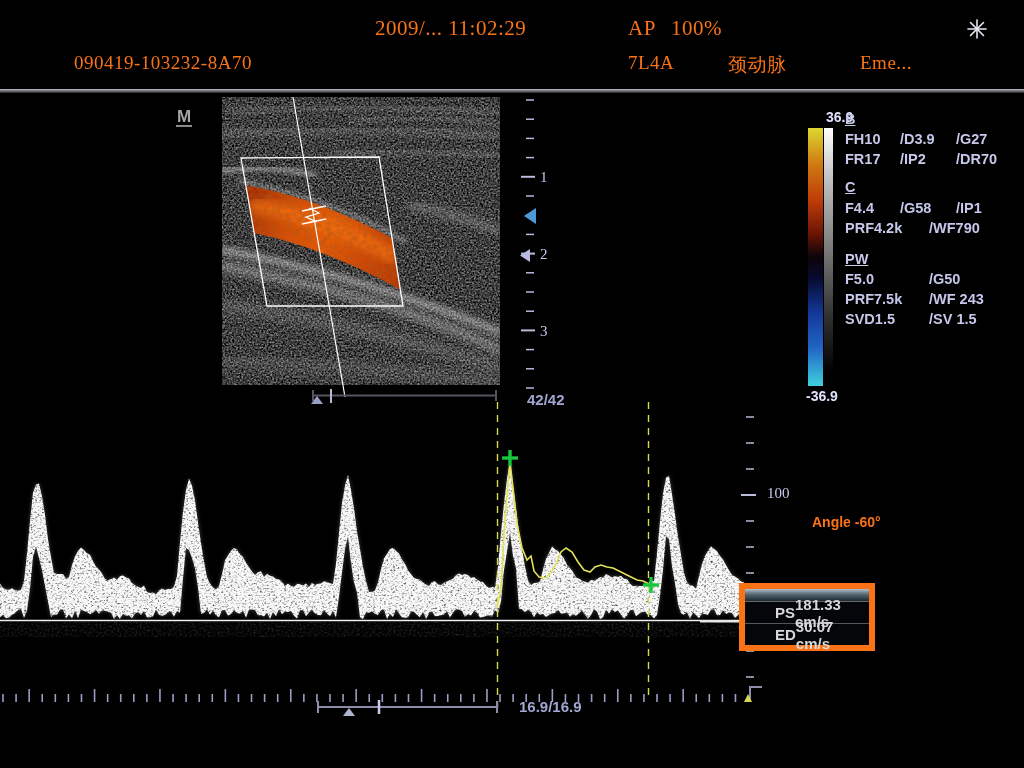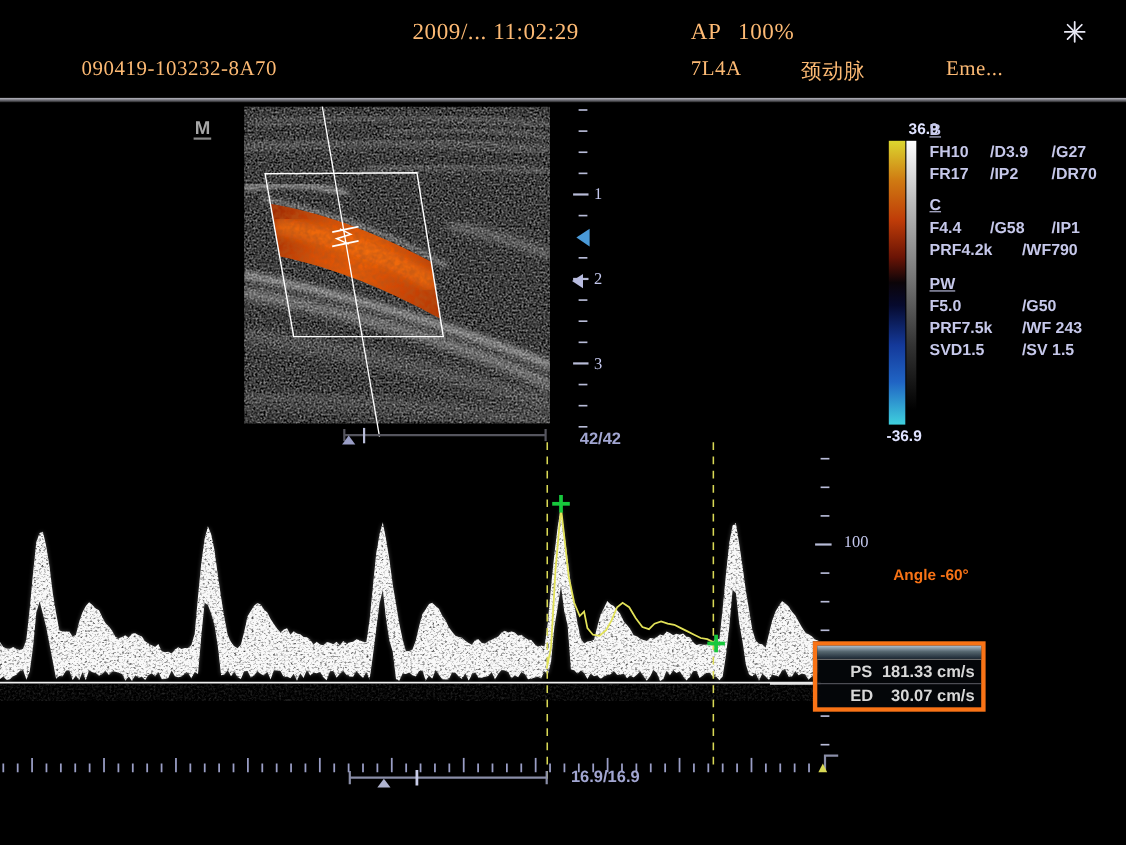--- a/index.html
+++ b/index.html
@@ -1,19 +1,19 @@
 <!DOCTYPE html>
 <html><head>
 <meta charset="utf-8">
 <style>
   html,body{margin:0;padding:0;background:#000;}
   #screen{position:relative;width:1024px;height:768px;background:#000;overflow:hidden;
           font-family:"Liberation Sans",sans-serif;}
   
-  .hdr{position:absolute;color:#fdba74;font-family:"Liberation Serif",serif;font-size:21px;letter-spacing:.5px;white-space:pre;}
+  .hdr{position:absolute;color:#f97316;font-family:"Liberation Serif",serif;font-size:21px;letter-spacing:.5px;white-space:pre;}
   .hdr2{font-size:19px;}
   #hdr-sep{position:absolute;left:0;top:89px;width:1024px;height:4px;
            background:linear-gradient(#b9b9c2,#6a6a72 55%,#222);}
   
   #mlogo{position:absolute;left:176px;top:108px;color:#a6a6a6;font-weight:bold;font-size:17px;
          border-bottom:2px solid #8a8a8a;line-height:17px;padding:0 1px;}
   
   .lbl{position:absolute;color:#a2a6d2;font-weight:bold;font-size:15px;white-space:pre;}
   .dlbl{position:absolute;color:#c4c8ee;font-family:"Liberation Serif",serif;font-size:15px;}
   .sclbl{position:absolute;color:#e0e3ff;font-weight:bold;font-size:14px;}
@@ -24,21 +24,21 @@
   .ptitle{text-decoration:underline;}
   
   #cbar{position:absolute;left:808px;top:128px;width:15px;height:258px;
     background:linear-gradient(#dcd72f 0%,#cf7a12 14%,#bf3c08 28%,#6b1405 41%,#0b0408 50%,
                #060a2e 58%,#14399a 72%,#2064c4 85%,#3fd0dd 100%);}
   #gbar{position:absolute;left:824px;top:128px;width:9px;height:258px;
     background:linear-gradient(#fff 0%,#bbb 22%,#777 48%,#333 72%,#000 95%);}
   
   #angle{position:absolute;left:812px;top:514px;color:#f97316;font-weight:bold;font-size:14px;}
   
-  #resbox{position:absolute;left:739px;top:583px;width:157px;border:4px solid #f97316;
+  #resbox{position:absolute;left:739px;top:583px;width:136px;border:6px solid #f97316;
           background:rgba(4,6,10,.93);box-sizing:border-box;}
   #resbox .rb-head{height:12px;background:linear-gradient(#b2c0cf,#56676f 45%,#1b2733);
           border-bottom:1px solid #666;}
   .rb-row{display:flex;height:21px;align-items:center;color:#d8d8d8;font-weight:bold;font-size:15px;}
   .rb-row + .rb-row{border-top:1px solid #55565e;}
   .rb-label{margin-left:30px;}
   .rb-val{margin-left:auto;margin-right:6px;}
   svg{position:absolute;left:0;top:0;}
 </style>
 </head>

